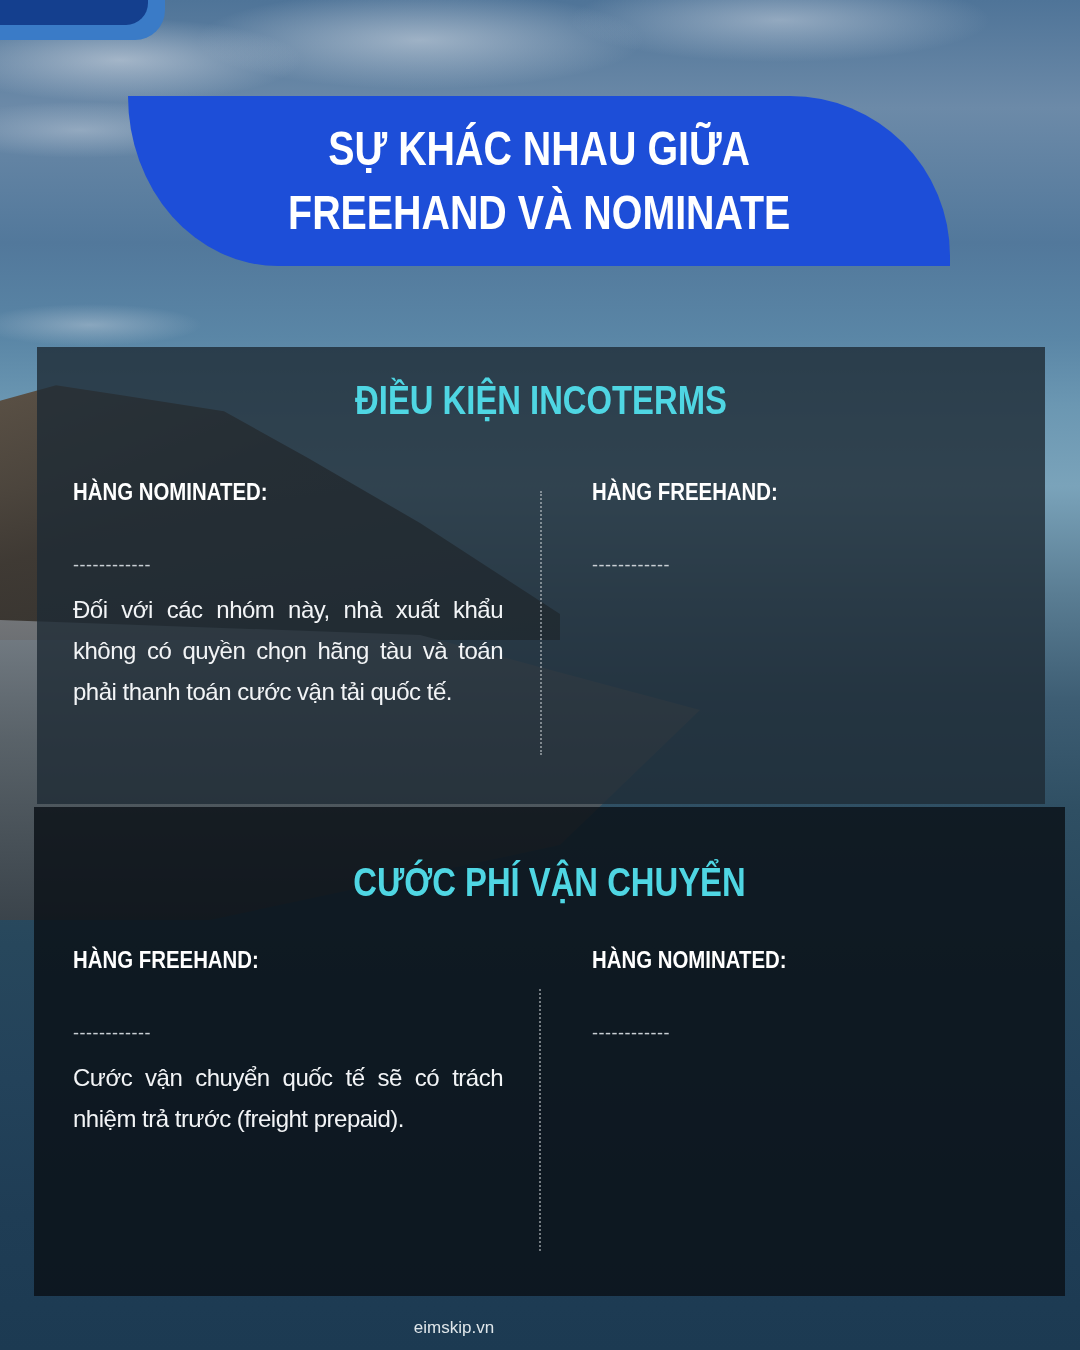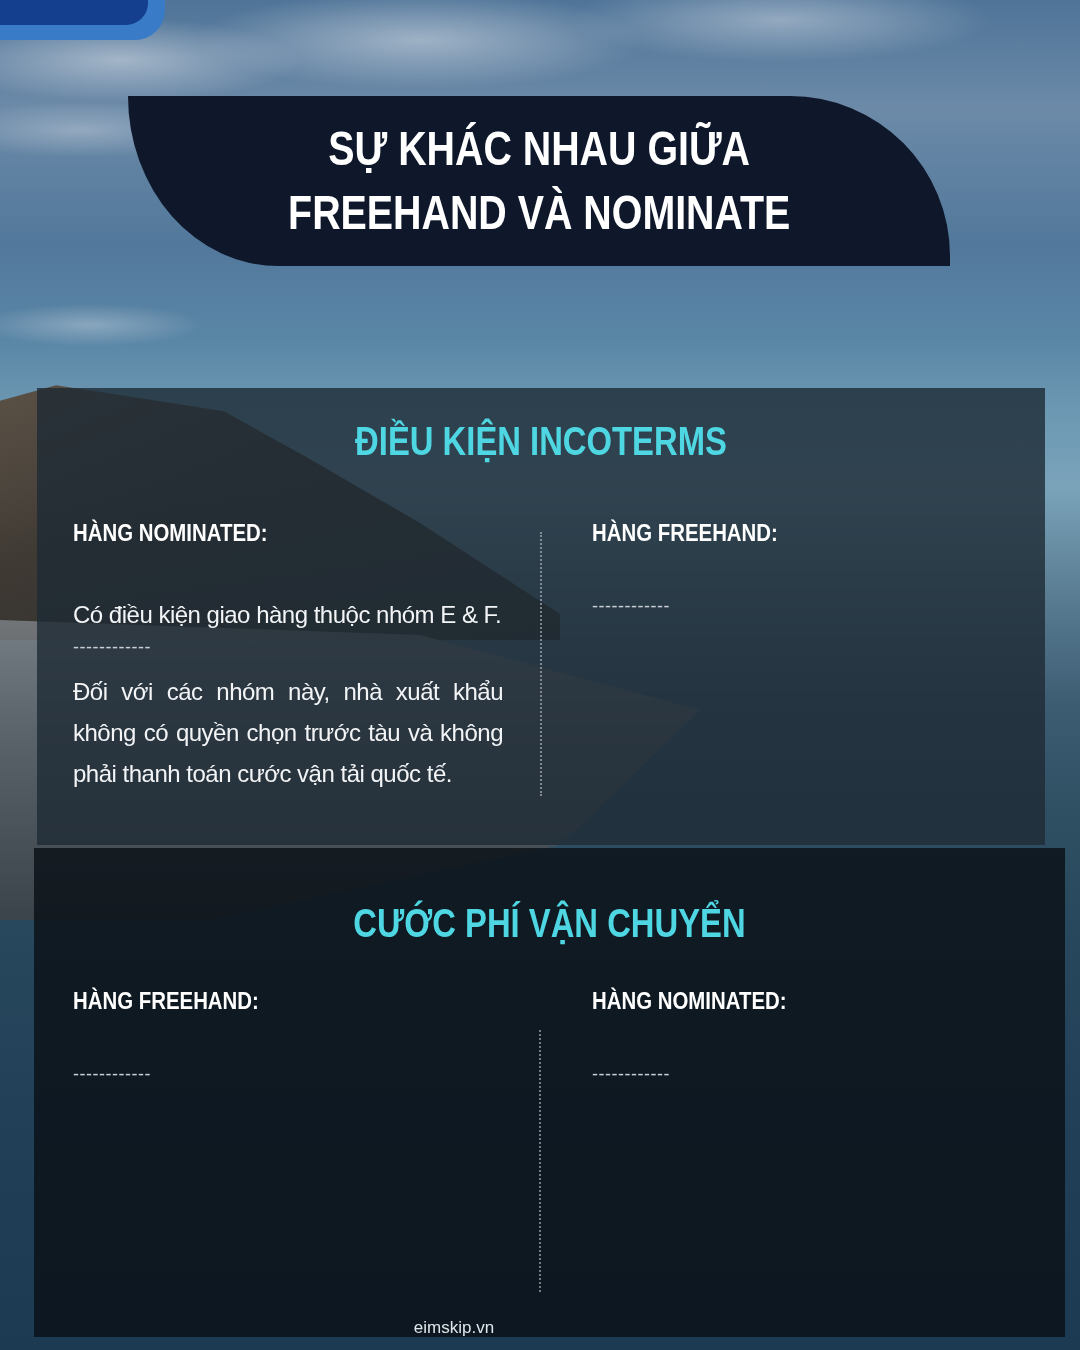--- a/index.html
+++ b/index.html
@@ -36,32 +36,32 @@
   .corner-light {
     position:absolute; left:0; top:0; width:165px; height:40px;
     background:#3a7bc7; border-bottom-right-radius:30px; z-index:0;
   }
   .corner-light::after {
     content:""; position:absolute; left:0; top:0; width:148px; height:25px;
     background:#143f8e; border-bottom-right-radius:22px;
   }
   .title-banner {
     position:absolute; left:128px; top:96px; width:822px; height:170px;
-    background:#0f172a;
+    background:#1d4ed8;
     border-top-right-radius:160px 160px;
     border-bottom-left-radius:150px 170px;
     display:flex; flex-direction:column; align-items:center; justify-content:center;
   }
   .title-line {
     color:#ffffff; font-weight:bold; font-size:48px; line-height:64px;
     letter-spacing:0px; text-align:center; transform:scaleX(0.82);
     font-family: "Liberation Sans", sans-serif;
   }
   .panel {
-    position:absolute; background:rgba(22,32,40,0.78);margin-top:41px;
+    position:absolute; background:rgba(22,32,40,0.78);
   }
   .panel.p1 { left:37px; top:347px; width:1008px; height:457px; background:rgba(30,42,52,0.80); }
   .panel.p2 { left:34px; top:807px; width:1031px; height:489px; background:rgba(10,16,22,0.82); }
   .sec-title {
     position:absolute; left:0; width:100%; text-align:center;
     color:#4fd6e3; font-weight:bold; font-size:40px; line-height:50px;
     transform:scaleX(0.82);
   }
   .col { position:absolute; width:430px; color:#ffffff; }
   .col-head {
@@ -100,41 +100,41 @@
   <div class="title-line">SỰ KHÁC NHAU GIỮA</div>
   <div class="title-line">FREEHAND VÀ NOMINATE</div>
 </div>
 
 <div class="panel p1">
   <div class="sec-title" style="top:28px;">ĐIỀU KIỆN INCOTERMS</div>
 
   <div class="col" style="left:36px; top:130px;">
     <div class="col-head">HÀNG NOMINATED:</div>
     <div style="height:46px;"></div>
-    <div class="col-text">Có điều kiện giao hàng thuộc nhóm E &amp; F.</div>
     <div class="col-sep">------------</div>
-    <div class="col-text">Đối với các nhóm này, nhà xuất khẩu không có quyền chọn trước tàu và không phải thanh toán cước vận tải quốc tế.</div>
+    <div class="col-text">Đối với các nhóm này, nhà xuất khẩu không có quyền chọn hãng tàu và toán phải thanh toán cước vận tải quốc tế.</div>
   </div>
 
   <div class="vdiv" style="top:144px; height:264px;"></div>
 
   <div class="col" style="left:555px; top:130px; width:401px;">
     <div class="col-head">HÀNG FREEHAND:</div>
     <div style="height:46px;"></div>
     <div class="col-sep">------------</div>
   </div>
 </div>
 
 <div class="panel p2">
   <div class="sec-title" style="top:50px;">CƯỚC PHÍ VẬN CHUYỂN</div>
 
   <div class="col" style="left:39px; top:138px;">
     <div class="col-head">HÀNG FREEHAND:</div>
     <div style="height:46px;"></div>
     <div class="col-sep">------------</div>
+    <div class="col-text">Cước vận chuyển quốc tế sẽ có trách nhiệm trả trước (freight prepaid).</div>
   </div>
 
   <div class="vdiv" style="left:505px; top:182px; height:262px;"></div>
 
   <div class="col" style="left:558px; top:138px; width:422px;">
     <div class="col-head">HÀNG NOMINATED:</div>
     <div style="height:46px;"></div>
     <div class="col-sep">------------</div>
   </div>
 </div>

